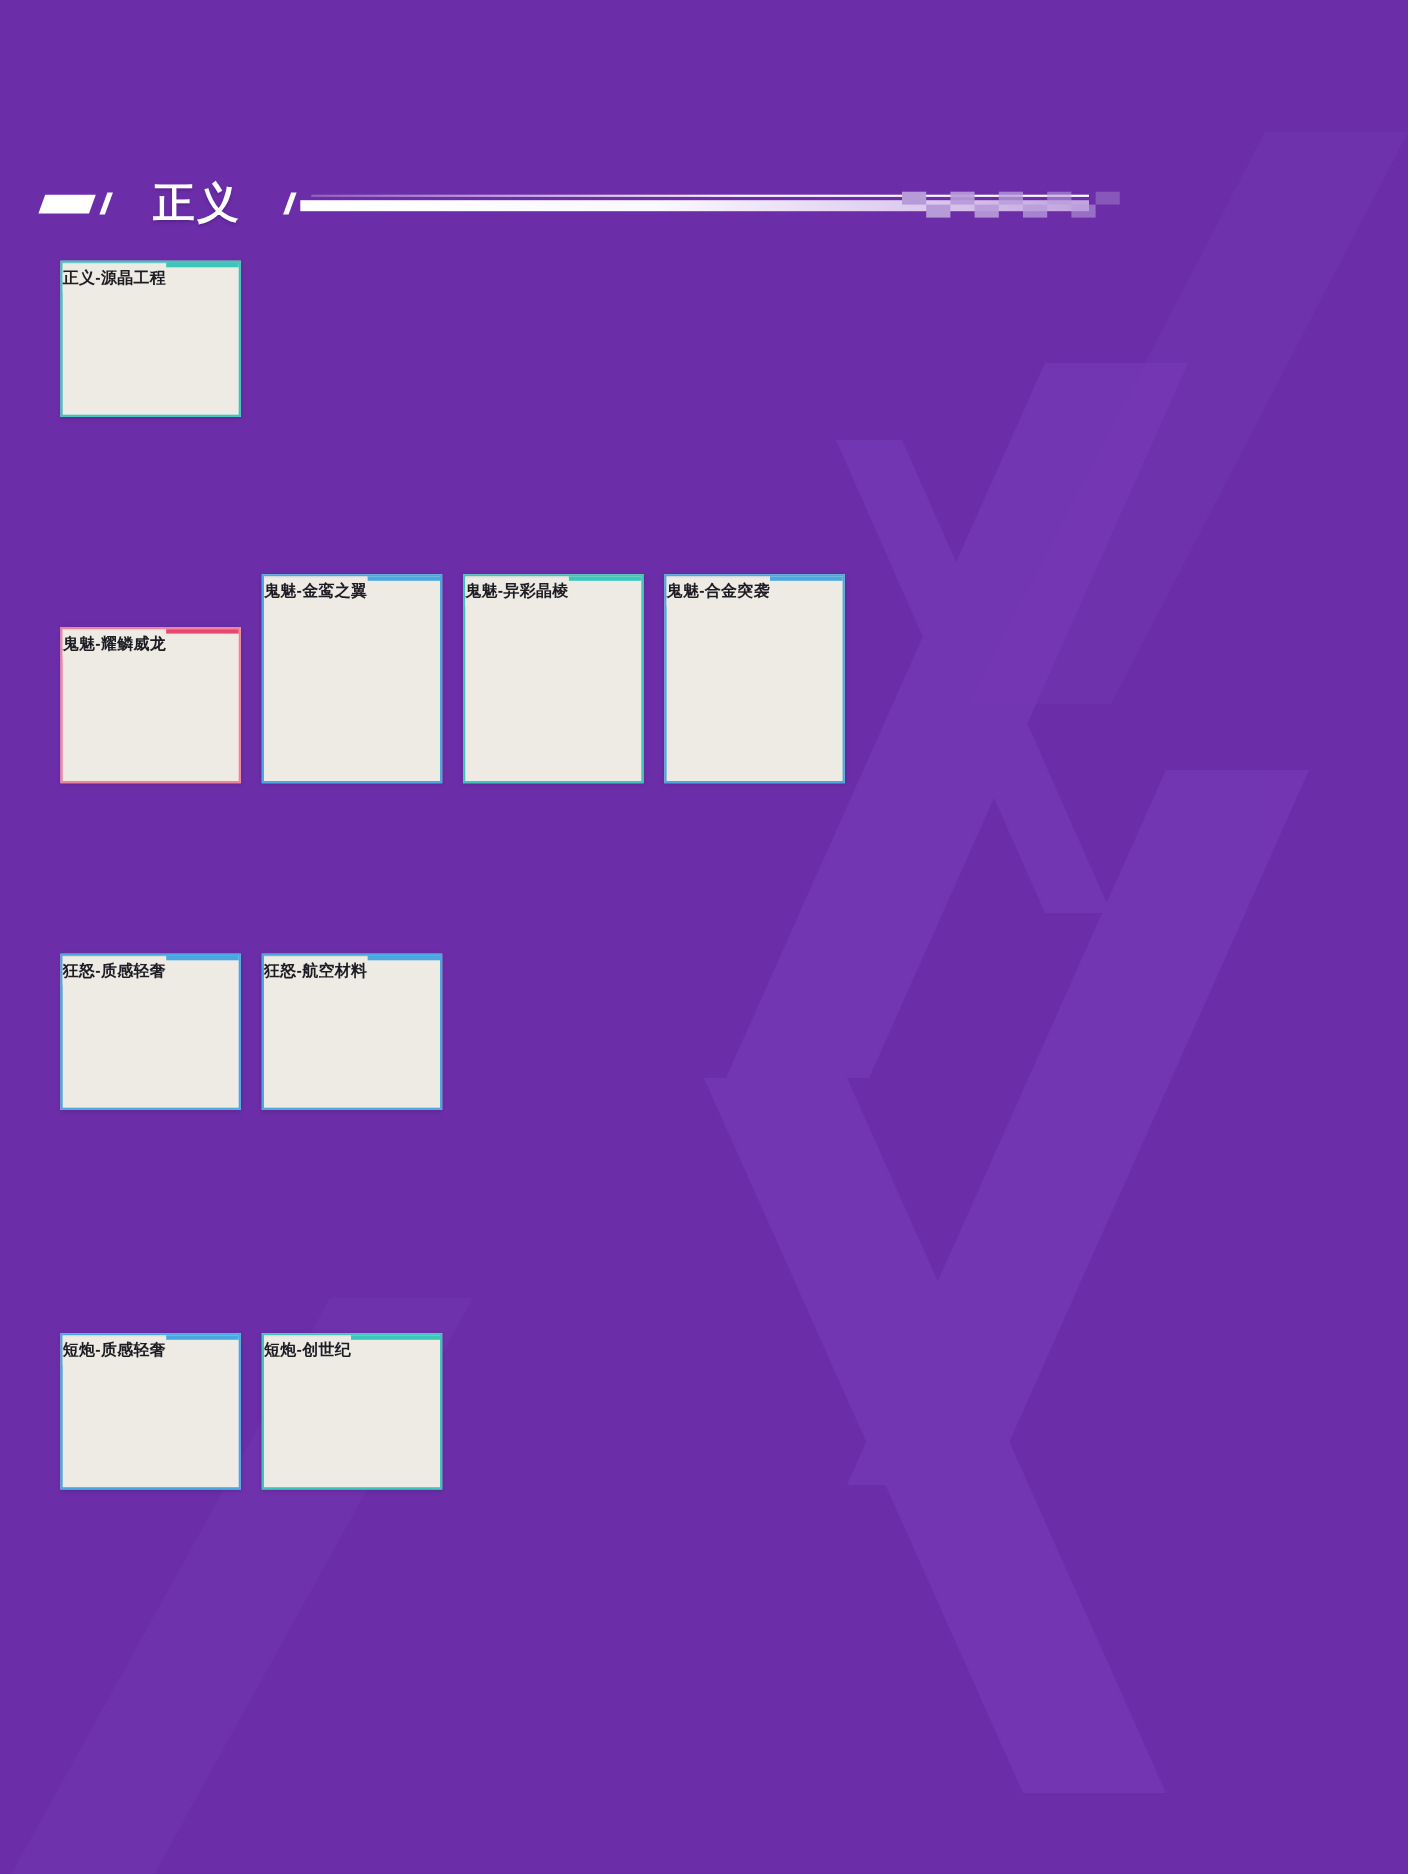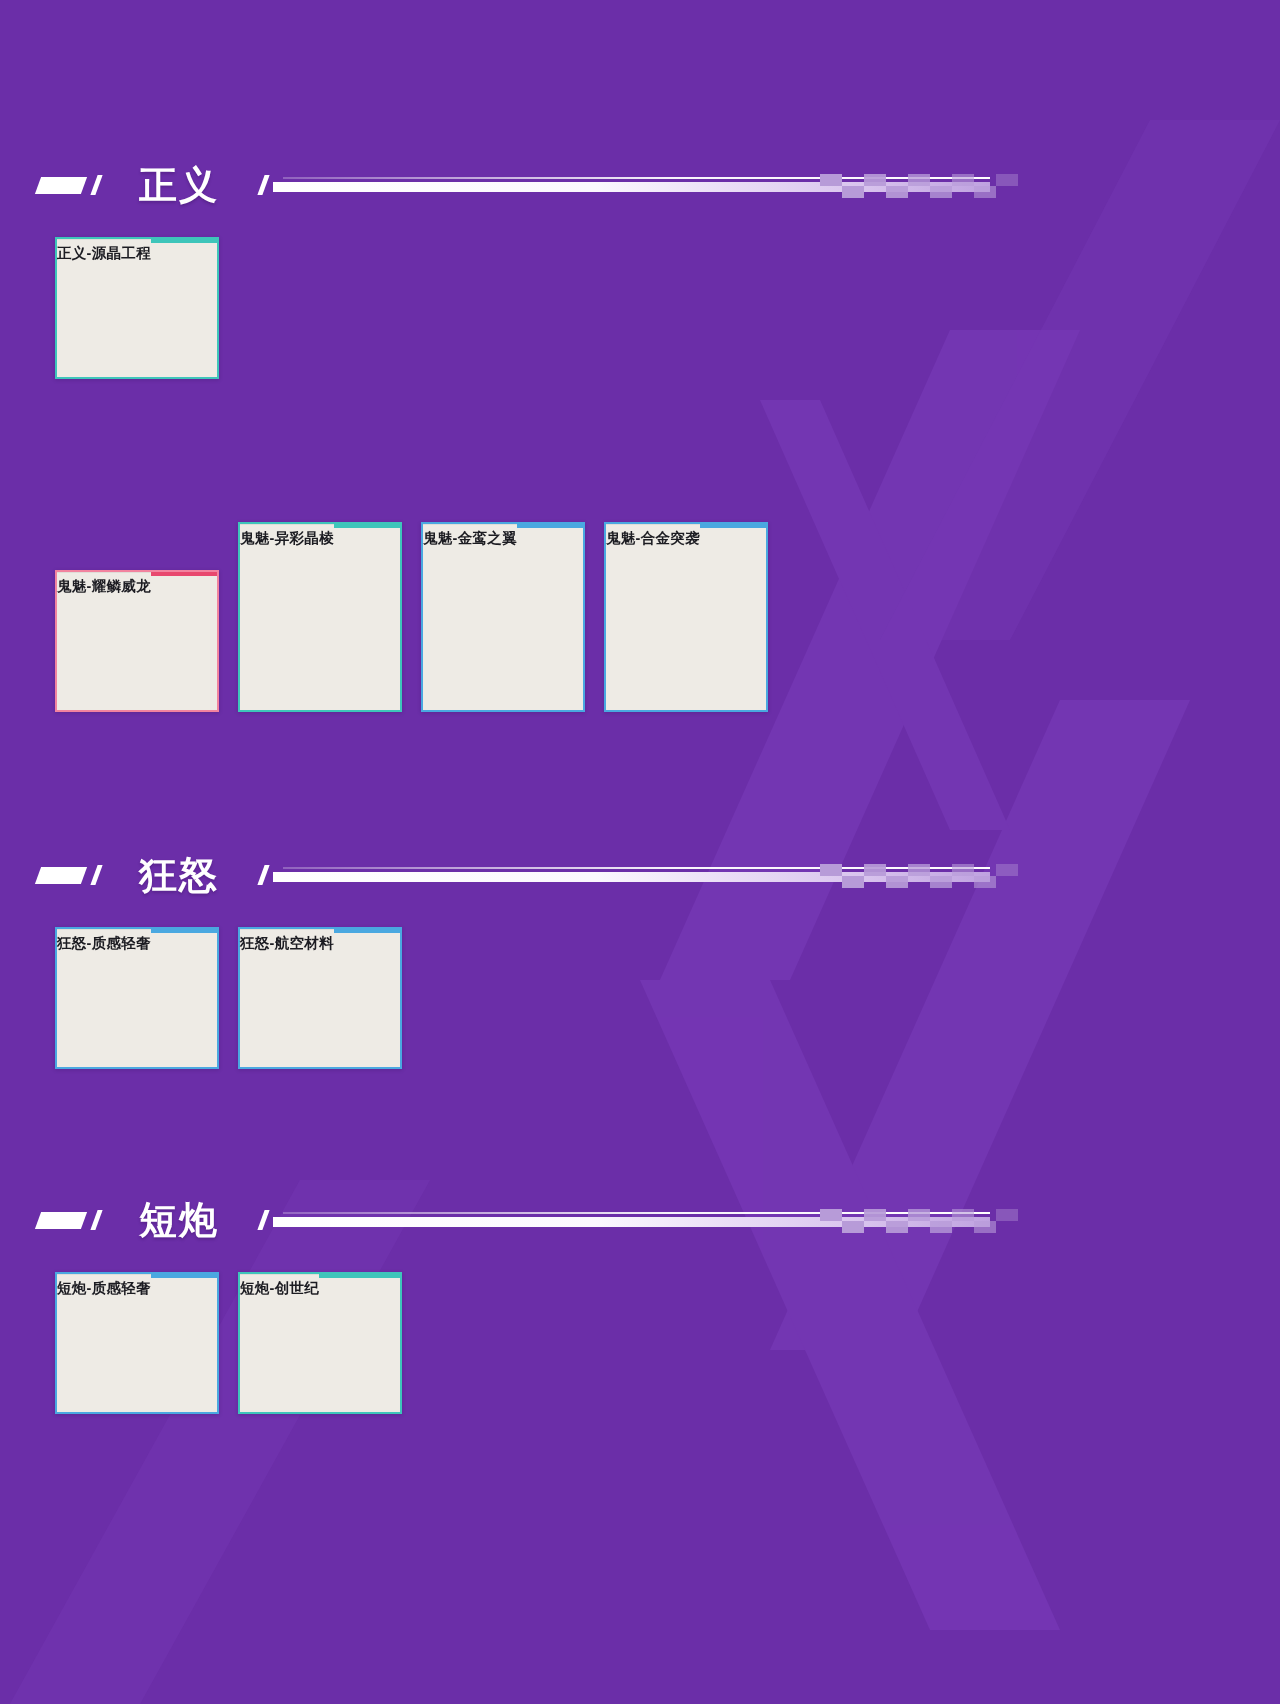--- a/index.html
+++ b/index.html
@@ -316,52 +316,20 @@
           <path d="M72 42 L86 44 L88 58 L76 56 Z" fill="none" stroke="#6f5630" stroke-width="2.4"></path>
           <path d="M26 18 L36 17 L37 22 L27 23 Z" fill="#7e2f2f"></path>
         </g>
             </svg>
        </div>
        <div class="card-label">
          <span>鬼魅-耀鳞威龙</span>
        </div>
        <div class="card-underline"></div>
         </div>
-        <div class="card r-teal">
-          <div class="card-art">
-         <span class="rarity-icon"><svg viewBox="0 0 26 26">
-                <g fill="none" stroke="#089e8a" stroke-width="3.4" stroke-linejoin="round">
-      <rect x="5.5" y="5.5" width="15" height="15" rx="3" transform="rotate(45 13 13)"></rect>
-                </g>
-      <rect x="9.8" y="9.8" width="6.4" height="6.4" rx="1.4" transform="rotate(45 13 13)" fill="none" stroke="#089e8a" stroke-width="2.4"></rect>
-              </svg></span>
-         <svg class="gun-svg" viewBox="0 0 154 100">
-        <g transform="translate(2,24)">
-          <rect x="2" y="16" width="54" height="16" rx="4" fill="#17306e"></rect>
-          <rect x="4" y="18" width="50" height="6" rx="3" fill="#2b4fa8"></rect>
-          <path d="M56 12 L112 10 L124 16 L126 30 L112 36 L94 36 L92 52 L108 58 L114 80 L88 82 L76 60 L70 38 L58 36 Z" fill="#1d3a86"></path>
-          <path d="M60 14 L110 12 L112 24 L62 27 Z" fill="#2f58c0"></path>
-          <path d="M64 15 L106 13 L107 19 L65 21 Z" fill="#5f8ae8"></path>
-          <path d="M66 28 L104 26 L105 34 L67 36 Z" fill="#17306e"></path>
-          <circle cx="86" cy="44" r="8" fill="#e8eef8"></circle>
-          <path d="M92 52 L110 58 L116 80 L90 82 L82 62 Z" fill="#13131c"></path>
-          <g stroke="#3b3b4d" stroke-width="1.2">
-                  <path d="M94 60 L112 66"></path>
-                  <path d="M93 67 L111 72"></path>
-                  <path d="M92 74 L108 78"></path>
-                </g>
-          <path d="M70 40 L84 42 L86 56 L74 54 Z" fill="none" stroke="#2b4fa8" stroke-width="2.4"></path>
-        </g>
-            </svg>
-       </div>
-       <div class="card-label">
-         <span>鬼魅-异彩晶棱</span>
-       </div>
-       <div class="card-underline"></div>
-        </div>
         <div class="card r-blue">
           <div class="card-art">
          <span class="rarity-icon"><svg viewBox="0 0 26 26">
     <circle cx="13" cy="13" r="8.6" fill="none" stroke="#1577c4" stroke-width="3.4"></circle>
     <circle cx="13" cy="13" r="3.6" fill="none" stroke="#1577c4" stroke-width="2.4"></circle>
               </svg></span>
          <svg class="gun-svg" viewBox="0 0 154 100">
         <g transform="translate(2,24)">
           <rect x="2" y="16" width="48" height="15" rx="3" fill="#2b2a25"></rect>
           <rect x="4" y="18" width="44" height="5" rx="2" fill="#55513f"></rect>
@@ -384,20 +352,52 @@
                 </g>
           <path d="M72 40 L86 42 L88 56 L76 54 Z" fill="none" stroke="#b98a27" stroke-width="2.4"></path>
         </g>
             </svg>
        </div>
        <div class="card-label">
          <span>鬼魅-金鸾之翼</span>
        </div>
        <div class="card-underline"></div>
         </div>
+        <div class="card r-teal">
+          <div class="card-art">
+         <span class="rarity-icon"><svg viewBox="0 0 26 26">
+                <g fill="none" stroke="#089e8a" stroke-width="3.4" stroke-linejoin="round">
+      <rect x="5.5" y="5.5" width="15" height="15" rx="3" transform="rotate(45 13 13)"></rect>
+                </g>
+      <rect x="9.8" y="9.8" width="6.4" height="6.4" rx="1.4" transform="rotate(45 13 13)" fill="none" stroke="#089e8a" stroke-width="2.4"></rect>
+              </svg></span>
+         <svg class="gun-svg" viewBox="0 0 154 100">
+        <g transform="translate(2,24)">
+          <rect x="2" y="16" width="54" height="16" rx="4" fill="#17306e"></rect>
+          <rect x="4" y="18" width="50" height="6" rx="3" fill="#2b4fa8"></rect>
+          <path d="M56 12 L112 10 L124 16 L126 30 L112 36 L94 36 L92 52 L108 58 L114 80 L88 82 L76 60 L70 38 L58 36 Z" fill="#1d3a86"></path>
+          <path d="M60 14 L110 12 L112 24 L62 27 Z" fill="#2f58c0"></path>
+          <path d="M64 15 L106 13 L107 19 L65 21 Z" fill="#5f8ae8"></path>
+          <path d="M66 28 L104 26 L105 34 L67 36 Z" fill="#17306e"></path>
+          <circle cx="86" cy="44" r="8" fill="#e8eef8"></circle>
+          <path d="M92 52 L110 58 L116 80 L90 82 L82 62 Z" fill="#13131c"></path>
+          <g stroke="#3b3b4d" stroke-width="1.2">
+                  <path d="M94 60 L112 66"></path>
+                  <path d="M93 67 L111 72"></path>
+                  <path d="M92 74 L108 78"></path>
+                </g>
+          <path d="M70 40 L84 42 L86 56 L74 54 Z" fill="none" stroke="#2b4fa8" stroke-width="2.4"></path>
+        </g>
+            </svg>
+       </div>
+       <div class="card-label">
+         <span>鬼魅-异彩晶棱</span>
+       </div>
+       <div class="card-underline"></div>
+        </div>
         <div class="card r-blue">
           <div class="card-art">
          <span class="rarity-icon"><svg viewBox="0 0 26 26">
     <circle cx="13" cy="13" r="8.6" fill="none" stroke="#1577c4" stroke-width="3.4"></circle>
     <circle cx="13" cy="13" r="3.6" fill="none" stroke="#1577c4" stroke-width="2.4"></circle>
               </svg></span>
          <svg class="gun-svg" viewBox="0 0 154 100">
         <g transform="translate(2,24)">
           <rect x="0" y="17" width="50" height="13" rx="5" fill="#14141c"></rect>
           <rect x="50" y="18" width="18" height="10" rx="2" fill="#9aa3ad"></rect>
@@ -419,45 +419,20 @@
        </div>
        <div class="card-label">
          <span>鬼魅-合金突袭</span>
        </div>
        <div class="card-underline"></div>
         </div>
       </div>
   </div>
 
   <div class="section" id="sec2" style="top:845px;">
-    <div class="section-header">
-      <div class="hdr-slab"></div>
-      <div class="hdr-tick"></div>
-      <div class="hdr-title">狂怒</div>
-      <div class="hdr-rule-wrap">
-        <div class="hdr-rule-tick"></div>
-        <div class="hdr-rule-bars">
-          <div class="hdr-rule-thin"></div>
-          <div class="hdr-rule-thick"></div>
-        </div>
-        <svg class="hdr-checks" viewBox="0 0 205 24">
-          <g fill="#b79bd8">
-            <rect x="0" y="0" width="22" height="12"></rect>
-              <rect x="22" y="12" width="22" height="12"></rect>
-            <rect x="44" y="0" width="22" height="12" opacity=".92"></rect>
-              <rect x="66" y="12" width="22" height="12" opacity=".92"></rect>
-            <rect x="88" y="0" width="22" height="12" opacity=".78"></rect>
-              <rect x="110" y="12" width="22" height="12" opacity=".78"></rect>
-            <rect x="132" y="0" width="22" height="12" opacity=".60"></rect>
-              <rect x="154" y="12" width="22" height="12" opacity=".60"></rect>
-            <rect x="176" y="0" width="22" height="12" opacity=".38"></rect>
-          </g>
-        </svg>
-      </div>
-    </div>
     <div class="card-row" id="row2">
         <div class="card r-blue">
           <div class="card-art">
          <span class="rarity-icon"><svg viewBox="0 0 26 26">
     <circle cx="13" cy="13" r="8.6" fill="none" stroke="#1577c4" stroke-width="3.4"></circle>
     <circle cx="13" cy="13" r="3.6" fill="none" stroke="#1577c4" stroke-width="2.4"></circle>
               </svg></span>
          <svg class="gun-svg" viewBox="0 0 154 100">
         <g transform="translate(2,22)">
           <rect x="0" y="20" width="30" height="10" rx="4" fill="#15151e"></rect>
@@ -510,45 +485,20 @@
        </div>
        <div class="card-label">
          <span>狂怒-航空材料</span>
        </div>
        <div class="card-underline"></div>
         </div>
       </div>
   </div>
 
   <div class="section" id="sec3" style="top:1190px;">
-    <div class="section-header">
-      <div class="hdr-slab"></div>
-      <div class="hdr-tick"></div>
-      <div class="hdr-title">短炮</div>
-      <div class="hdr-rule-wrap">
-        <div class="hdr-rule-tick"></div>
-        <div class="hdr-rule-bars">
-          <div class="hdr-rule-thin"></div>
-          <div class="hdr-rule-thick"></div>
-        </div>
-        <svg class="hdr-checks" viewBox="0 0 205 24">
-          <g fill="#b79bd8">
-            <rect x="0" y="0" width="22" height="12"></rect>
-              <rect x="22" y="12" width="22" height="12"></rect>
-            <rect x="44" y="0" width="22" height="12" opacity=".92"></rect>
-              <rect x="66" y="12" width="22" height="12" opacity=".92"></rect>
-            <rect x="88" y="0" width="22" height="12" opacity=".78"></rect>
-              <rect x="110" y="12" width="22" height="12" opacity=".78"></rect>
-            <rect x="132" y="0" width="22" height="12" opacity=".60"></rect>
-              <rect x="154" y="12" width="22" height="12" opacity=".60"></rect>
-            <rect x="176" y="0" width="22" height="12" opacity=".38"></rect>
-          </g>
-        </svg>
-      </div>
-    </div>
     <div class="card-row" id="row3">
         <div class="card r-blue">
           <div class="card-art">
          <span class="rarity-icon"><svg viewBox="0 0 26 26">
     <circle cx="13" cy="13" r="8.6" fill="none" stroke="#1577c4" stroke-width="3.4"></circle>
     <circle cx="13" cy="13" r="3.6" fill="none" stroke="#1577c4" stroke-width="2.4"></circle>
               </svg></span>
          <svg class="gun-svg" viewBox="0 0 154 100">
         <g transform="translate(2,26)">
           <path d="M0 24 L56 18 L100 14 L126 18 L134 26 L132 36 L112 42 L98 42 L94 58 L110 64 L116 82 L90 84 L78 64 L72 44 L34 42 L2 34 Z" fill="#1c1c22"></path>

